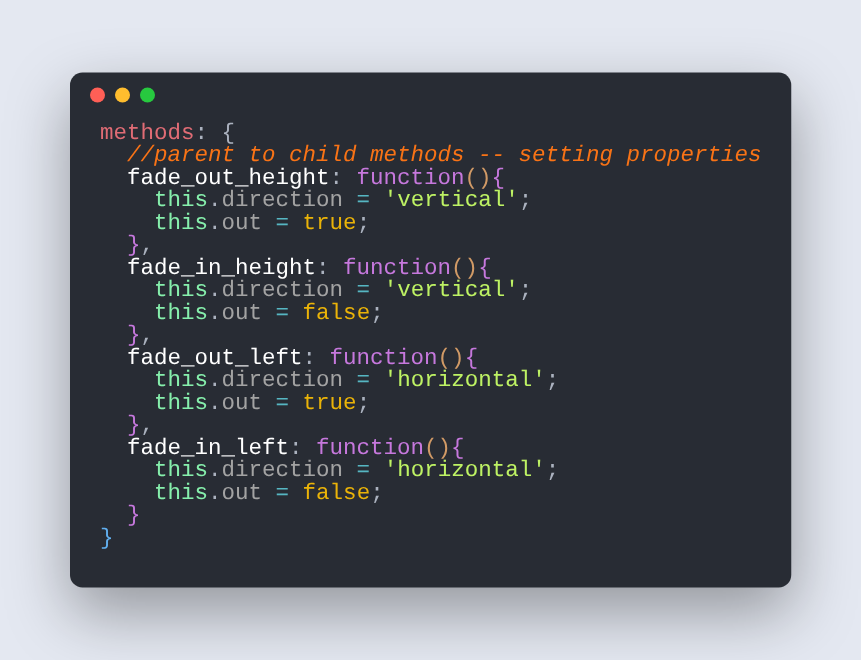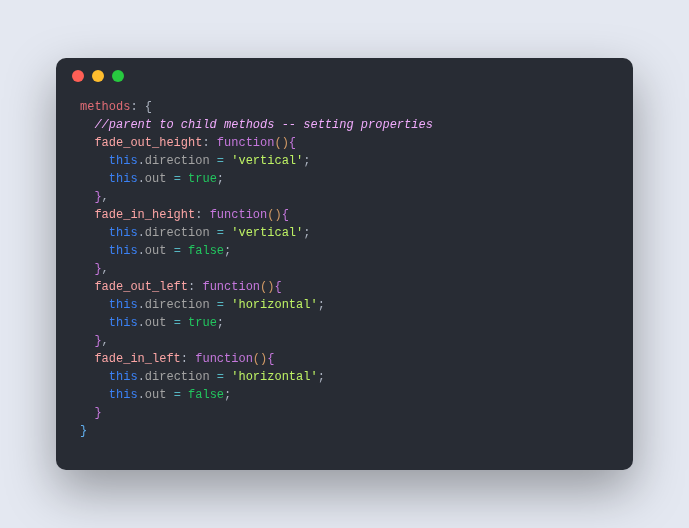--- a/index.html
+++ b/index.html
@@ -25,36 +25,36 @@
     align-items: center;
     padding-left: 16px;
     gap: 8px;
   }
   .dot { width: 12px; height: 12px; border-radius: 50%; }
   .dot.red { background: #ff5f56; }
   .dot.yellow { background: #ffbd2e; }
   .dot.green { background: #27c93f; }
   .code {
     padding: 4px 24px 30px 24px;
-    font-size: 12px;
+    font-size: 18px;
     line-height: 18px;
     white-space: pre;
     color: #abb2bf;
   }
   .tk-def   { color: #abb2bf; }
   .tk-punc  { color: #abb2bf; }
   .tk-prop  { color: #e06c75; }
-  .tk-key   { color: #fca5a5; }
+  .tk-key   { color: #ffffff; }
   .tk-kw    { color: #c678dd; }
-  .tk-this  { color: #3b82f6; }
+  .tk-this  { color: #86efac; }
   .tk-field { color: #a3a3a3; }
   .tk-op    { color: #56b6c2; }
   .tk-str   { color: #bef264; }
-  .tk-bool  { color: #22c55e; }
-  .tk-comm  { color: #f0abfc; font-style: italic; }
+  .tk-bool  { color: #eab308; }
+  .tk-comm  { color: #f97316; font-style: italic; }
   .tk-par   { color: #d19a66; }
   .tk-br1   { color: #c678dd; }
   .tk-br2   { color: #61afef; }
 </style>
 </head>
 <body>
 
 <div class="window">
   <div class="titlebar">
     <div class="dot red"></div>

